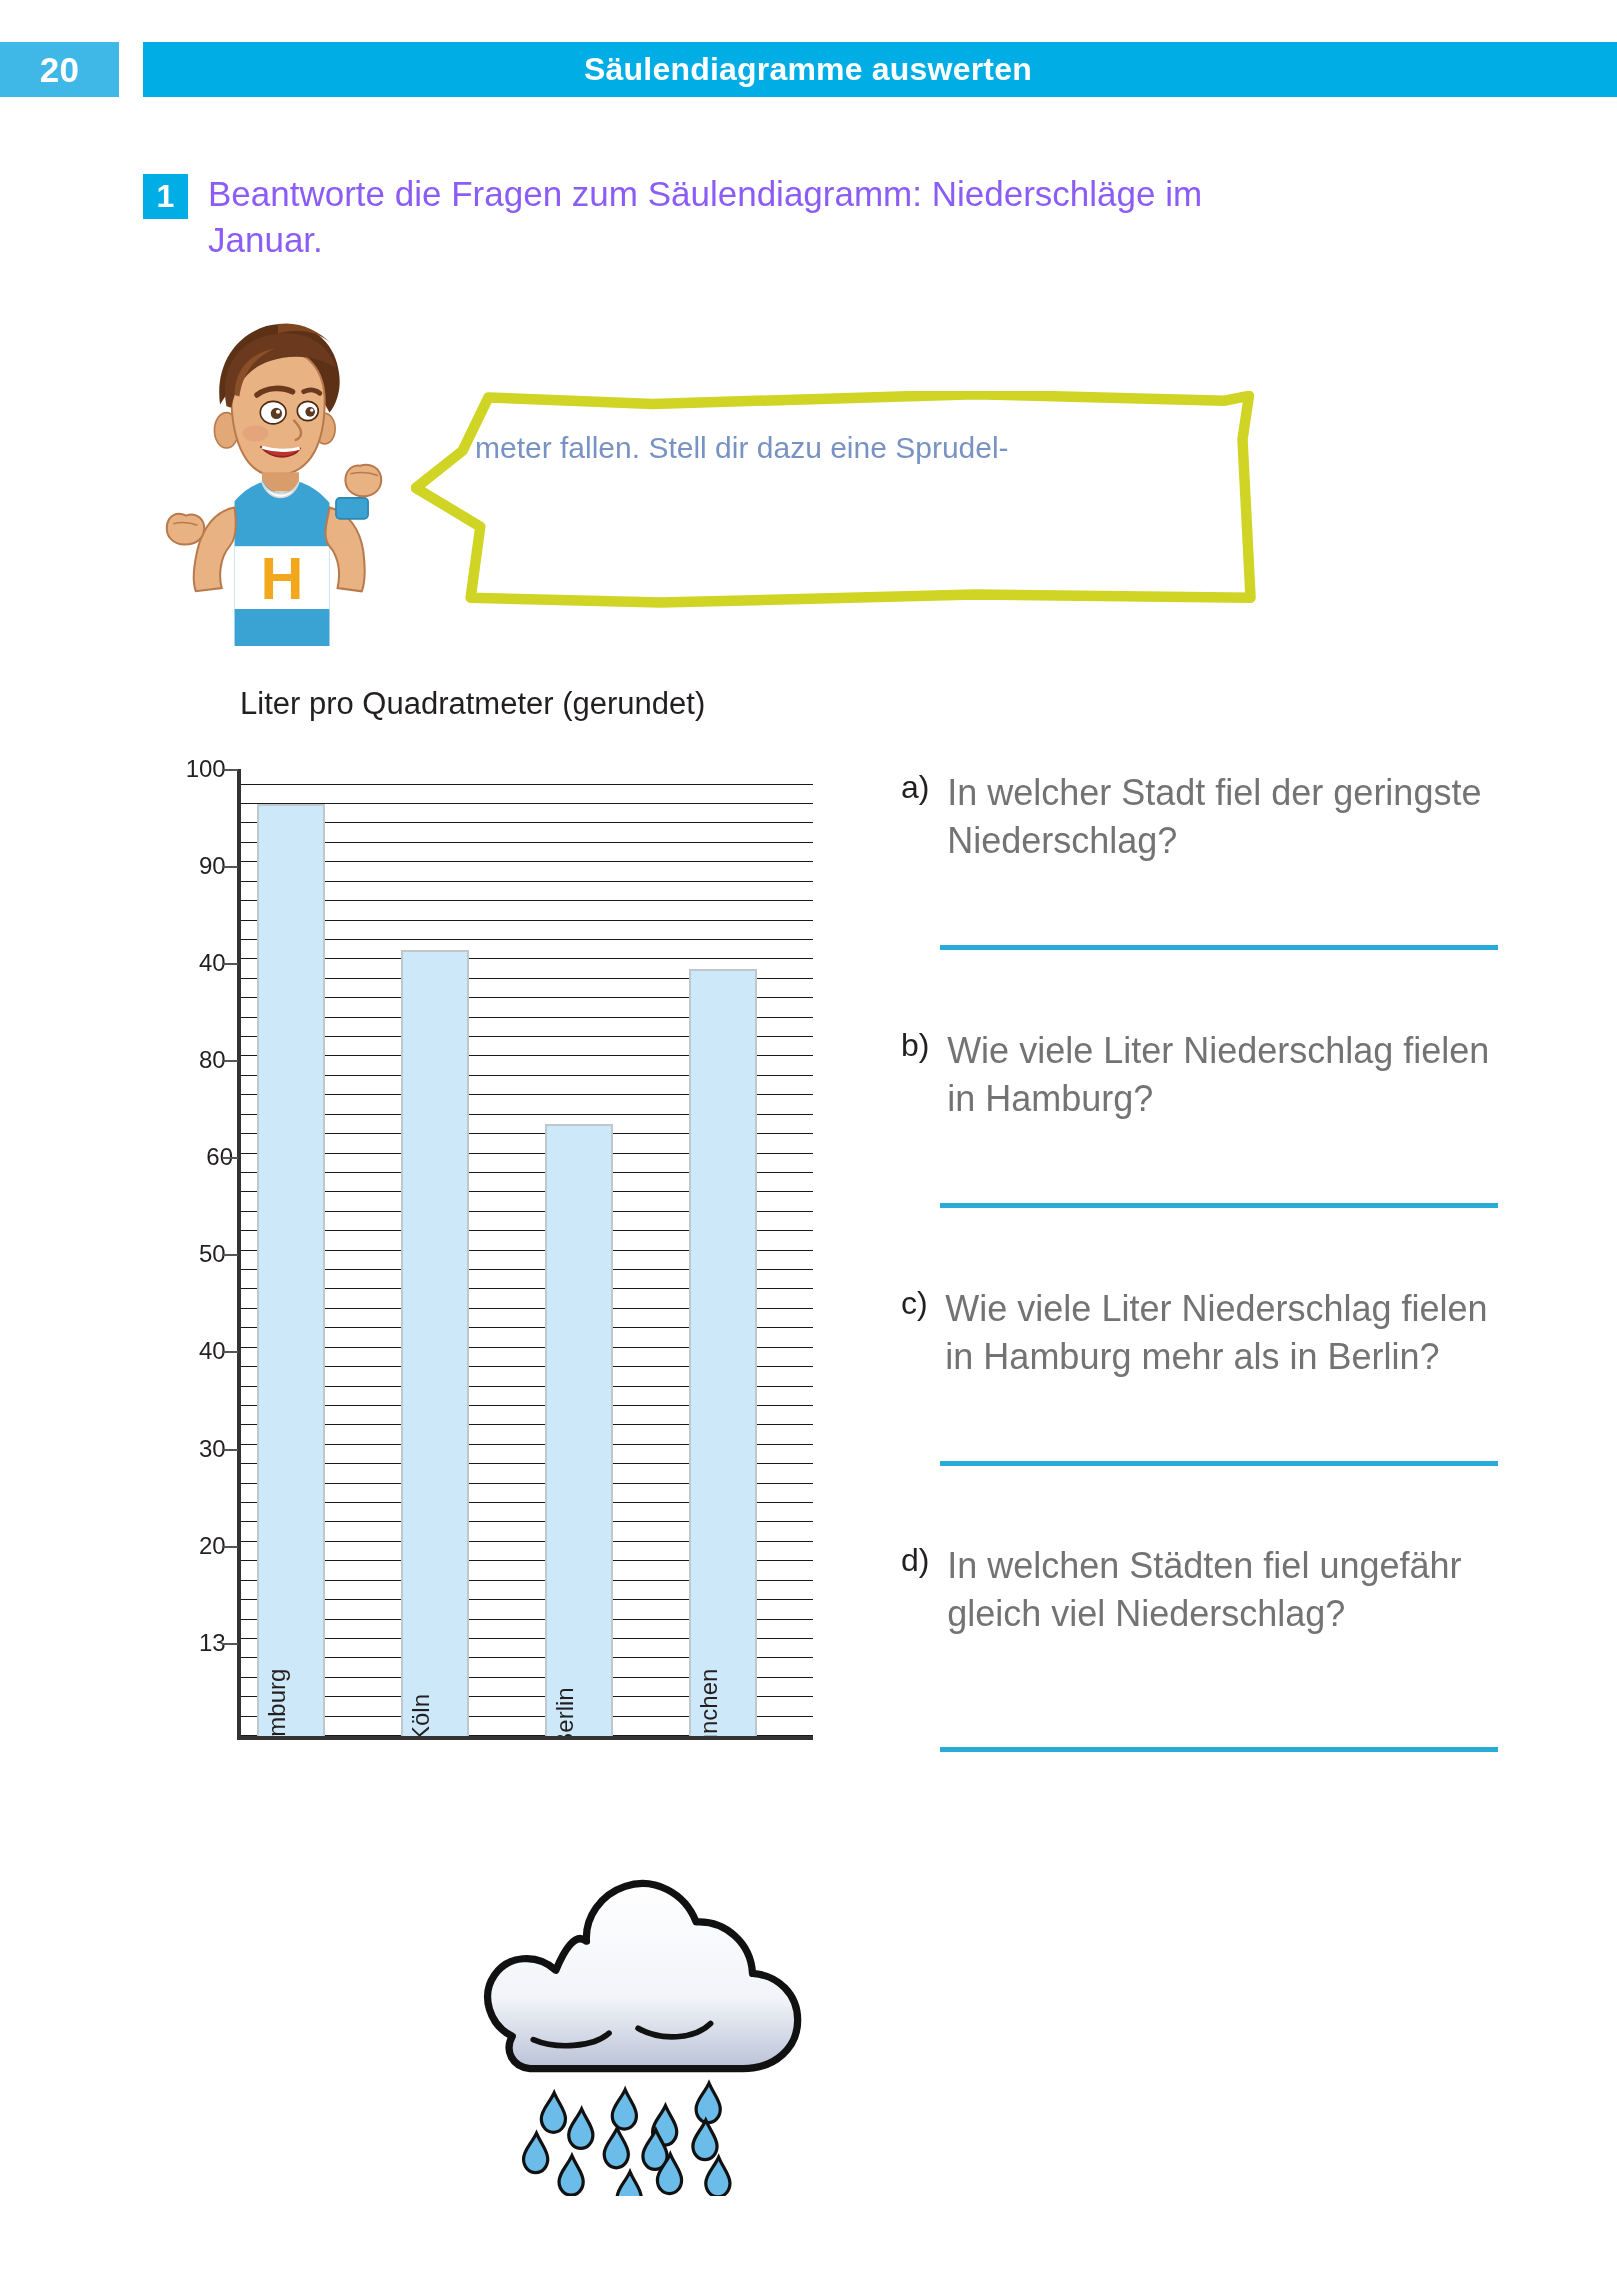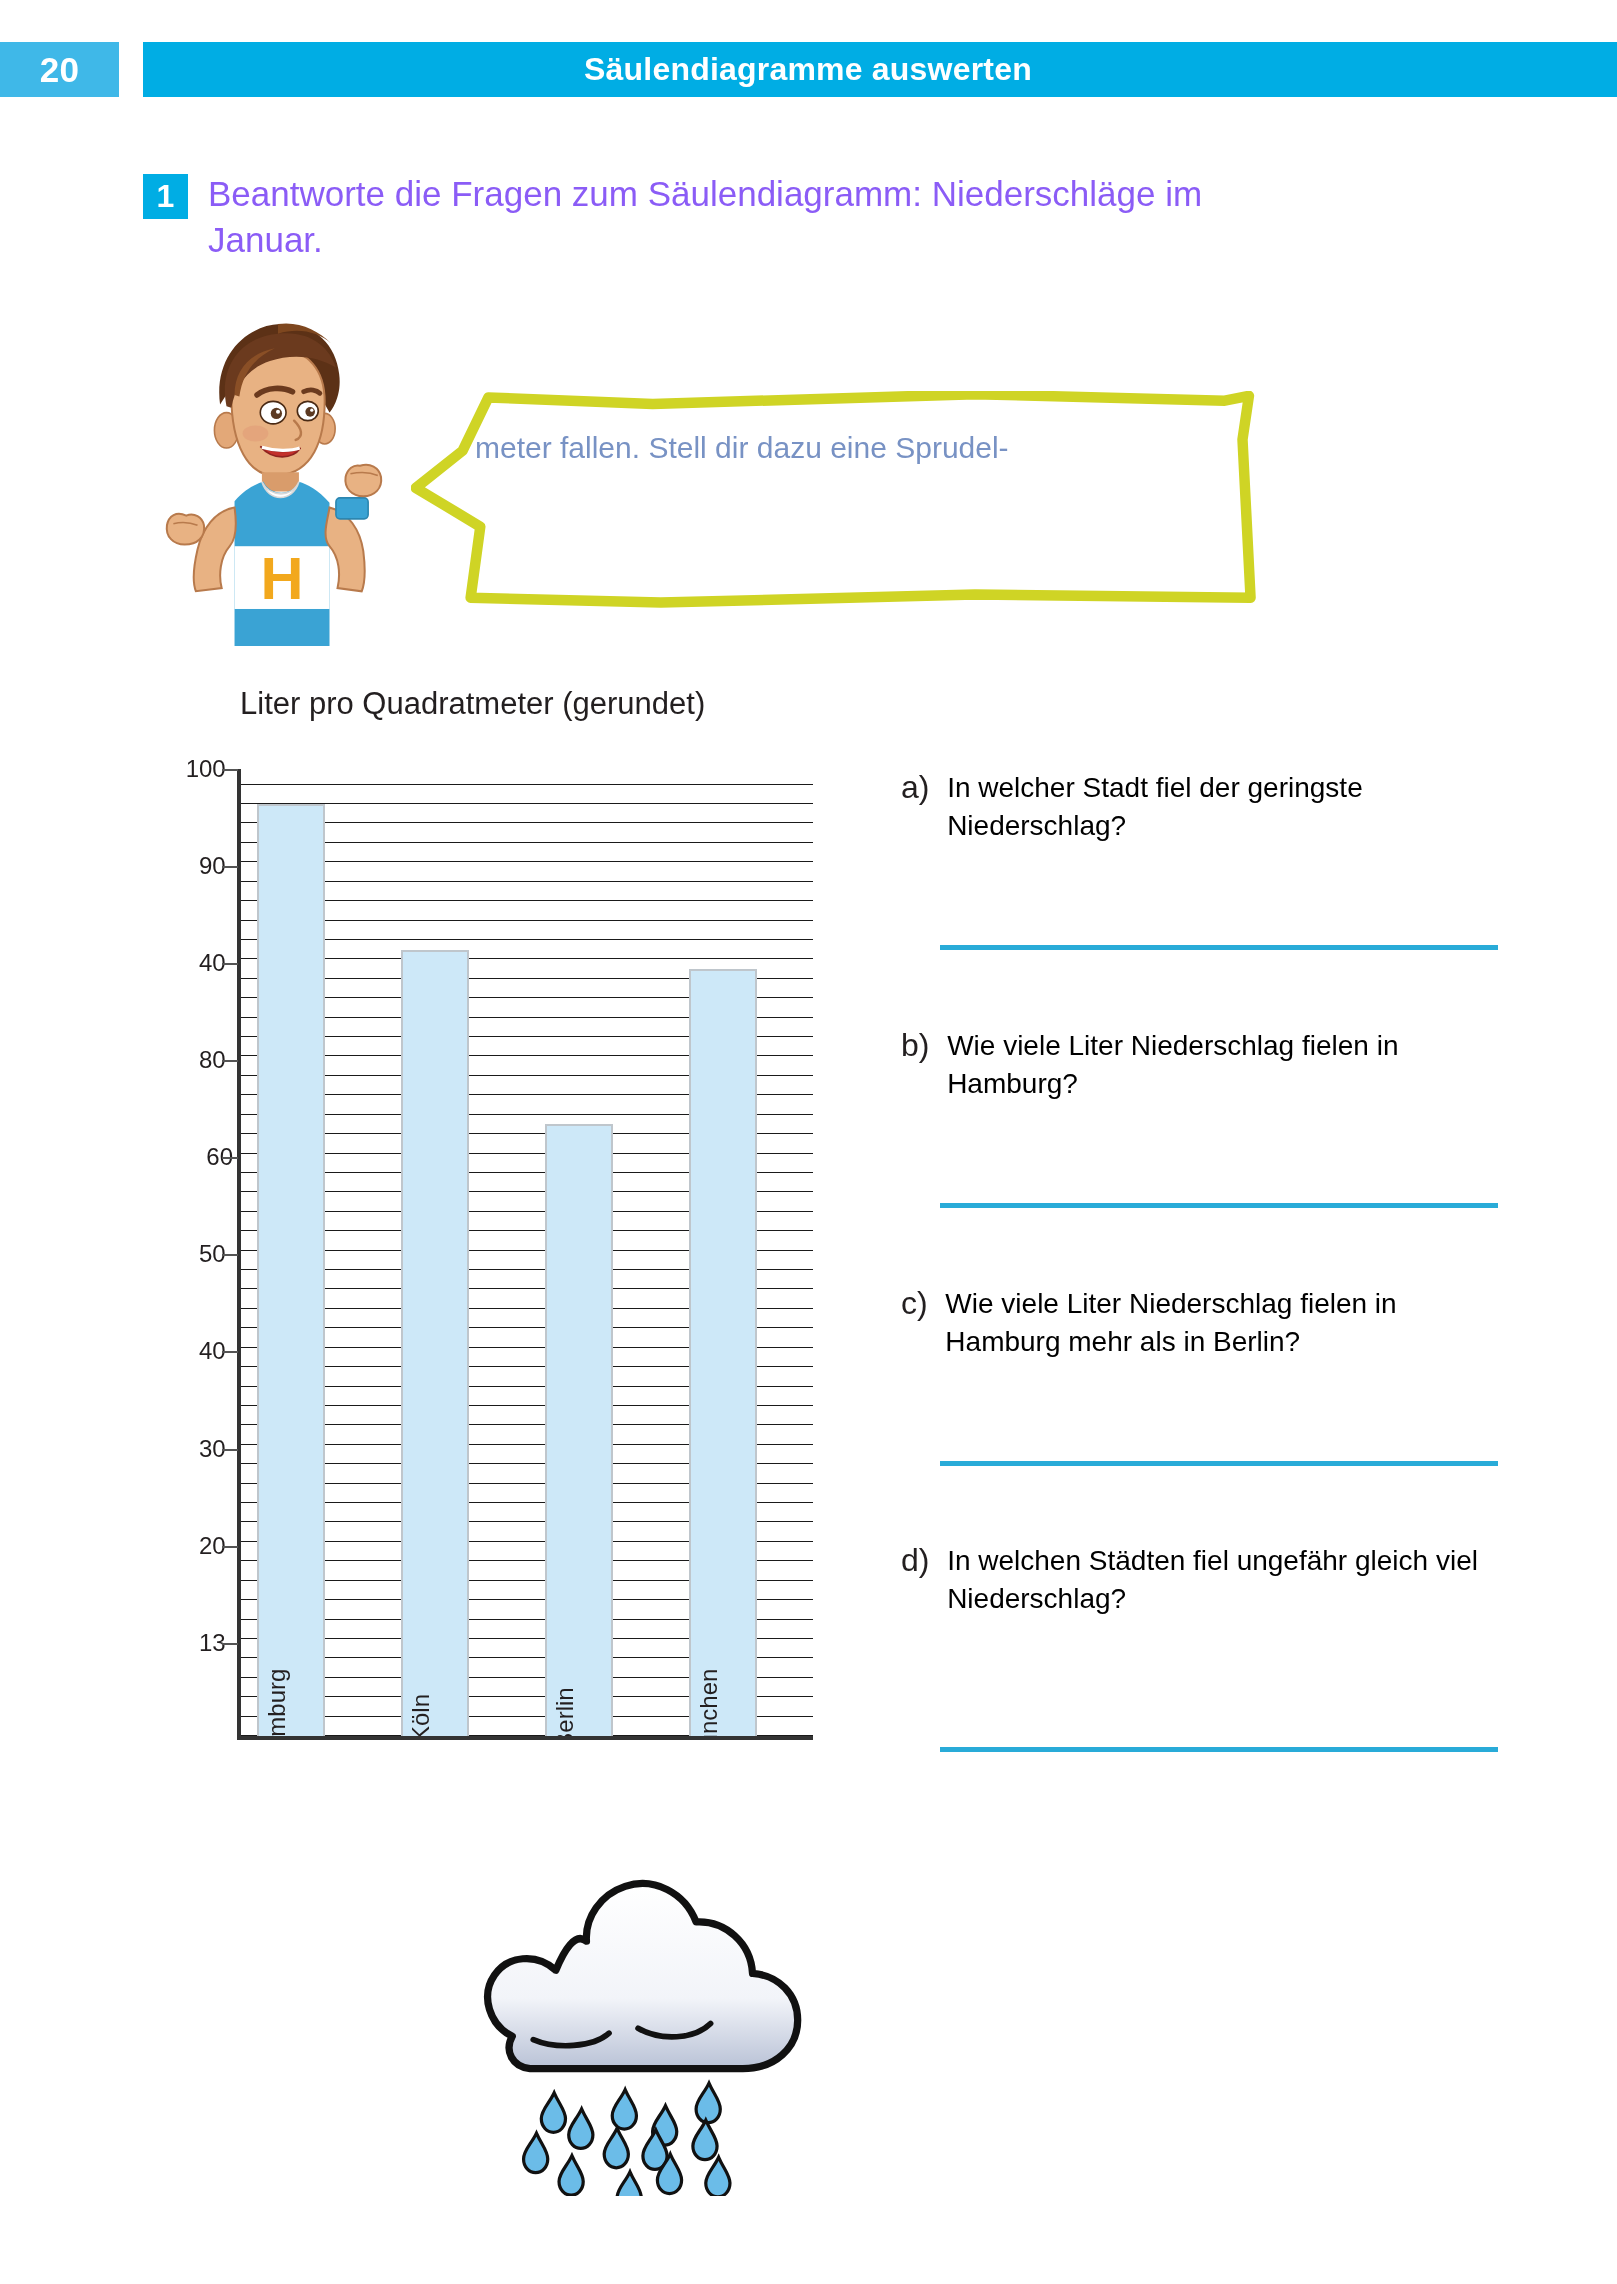--- a/index.html
+++ b/index.html
@@ -80,21 +80,21 @@
     transform: translateX(-50%) rotate(-90deg);
     transform-origin: center bottom;
     font-size: 24px; color: #231F20; white-space: nowrap;
   }
 
   
   .questions { position: absolute; left: 901px; top: 769px; width: 596px; }
   .q { position: relative; margin-bottom: 0; }
   .q-row { display: flex; gap: 17.7px; }
   .q-letter { font-size: 32px; color: #231F20; flex: 0 0 auto; }
-  .q-text { font-size: 28px; line-height: 1.34; color: #000000; }
+  .q-text { font-size: 36px; line-height: 1.34; color: #737373; }
   .answer-line { height: 4.8px; background: #29ABD8; width: 100%; }
 
   
   .cloud-wrap { position: absolute; left: 459px; top: 1809px; width: 371px; height: 387px; }
 </style>
 </head>
 <body>
 
 <div class="page">
 

